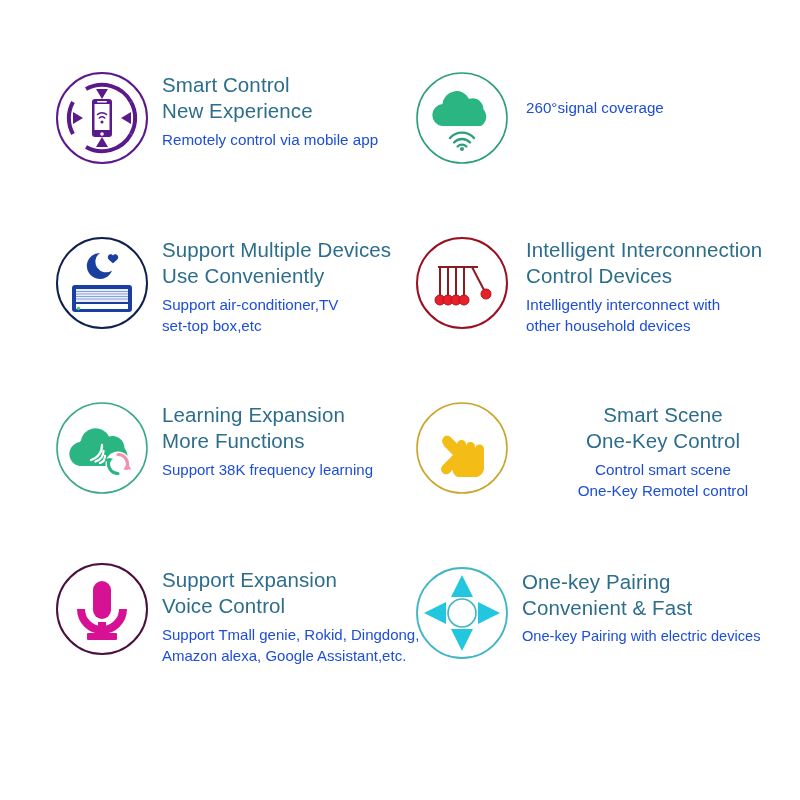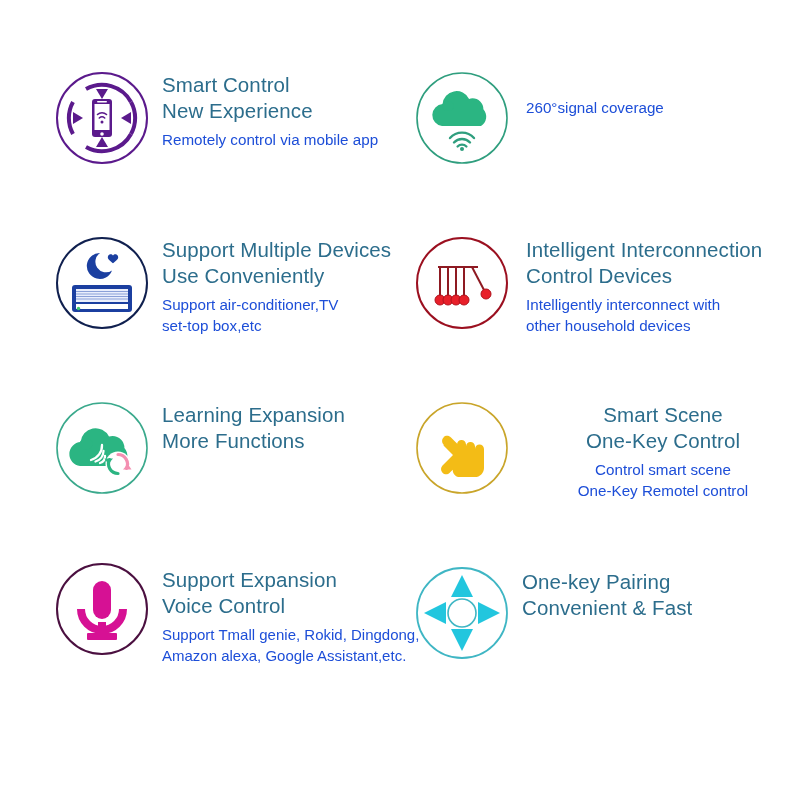--- a/index.html
+++ b/index.html
@@ -237,20 +237,23 @@
             <polygon points="75.8,66 71,71.5 79.5,71.5" fill="#f48fb1"></polygon>
             <polygon points="56.2,66 61,60.5 52.5,60.5" fill="#2bb582"></polygon>
           </g>
         </svg>
       </div>
       <div class="feature-text">
         <div class="feature-title">
           <div>Learning Expansion</div>
           <div>More Functions</div>
         </div>
+        <div class="feature-desc">
+          <div>Support 38K frequency learning</div>
+        </div>
       </div>
     </div>
 
     <div class="feature f6 col-right">
       <div class="icon-wrap">
         <svg viewBox="0 0 100 100" aria-hidden="true">
           <circle cx="50" cy="50" r="45" fill="#ffffff" stroke="#c9a52a" stroke-width="1.6"></circle>
           <path d="M31 39 c-2.2 2.2 -2.2 5.8 0 8 l10 10 l-10.5 10.5 c-2 2 -2 5.2 0 7.2 c2 2 5.2 2 7.2 0 l3 -3 l0 0.2 c0 4 3.2 7.2 7.2 7.2 l15 0 c5 0 9.1 -4.1 9.1 -9.1 l0 -19 c0 -2.5 -2 -4.5 -4.5 -4.5 c-2.5 0 -4.5 2 -4.5 4.5 l0 -2.5 c0 -2.5 -2 -4.5 -4.5 -4.5 c-2.5 0 -4.5 2 -4.5 4.5 l0 -2 c0 -2.5 -2 -4.5 -4.5 -4.5 c-2.5 0 -4.5 2 -4.5 4.5 l0 -1 l-6 -6 c-2.2 -2.2 -5.8 -2.2 -8 0 z" fill="#f3bc16"></path>
           <path d="M31 39 c-2.2 2.2 -2.2 5.8 0 8" fill="none" stroke="#ffffff" stroke-width="1.4" stroke-linecap="round"></path>
         </svg>
@@ -298,17 +301,20 @@
           <polygon points="50,88 39,66 61,66" fill="#22c6de"></polygon>
           <polygon points="12,50 34,39 34,61" fill="#22c6de"></polygon>
           <polygon points="88,50 66,39 66,61" fill="#22c6de"></polygon>
         </svg>
       </div>
       <div class="feature-text">
         <div class="feature-title">
           <div>One-key Pairing</div>
           <div>Convenient &amp; Fast</div>
         </div>
+        <div class="feature-desc">
+          <div>One-key Pairing with electric devices</div>
+        </div>
       </div>
     </div>
 
   </div>
 </div>
 
 </body></html>

